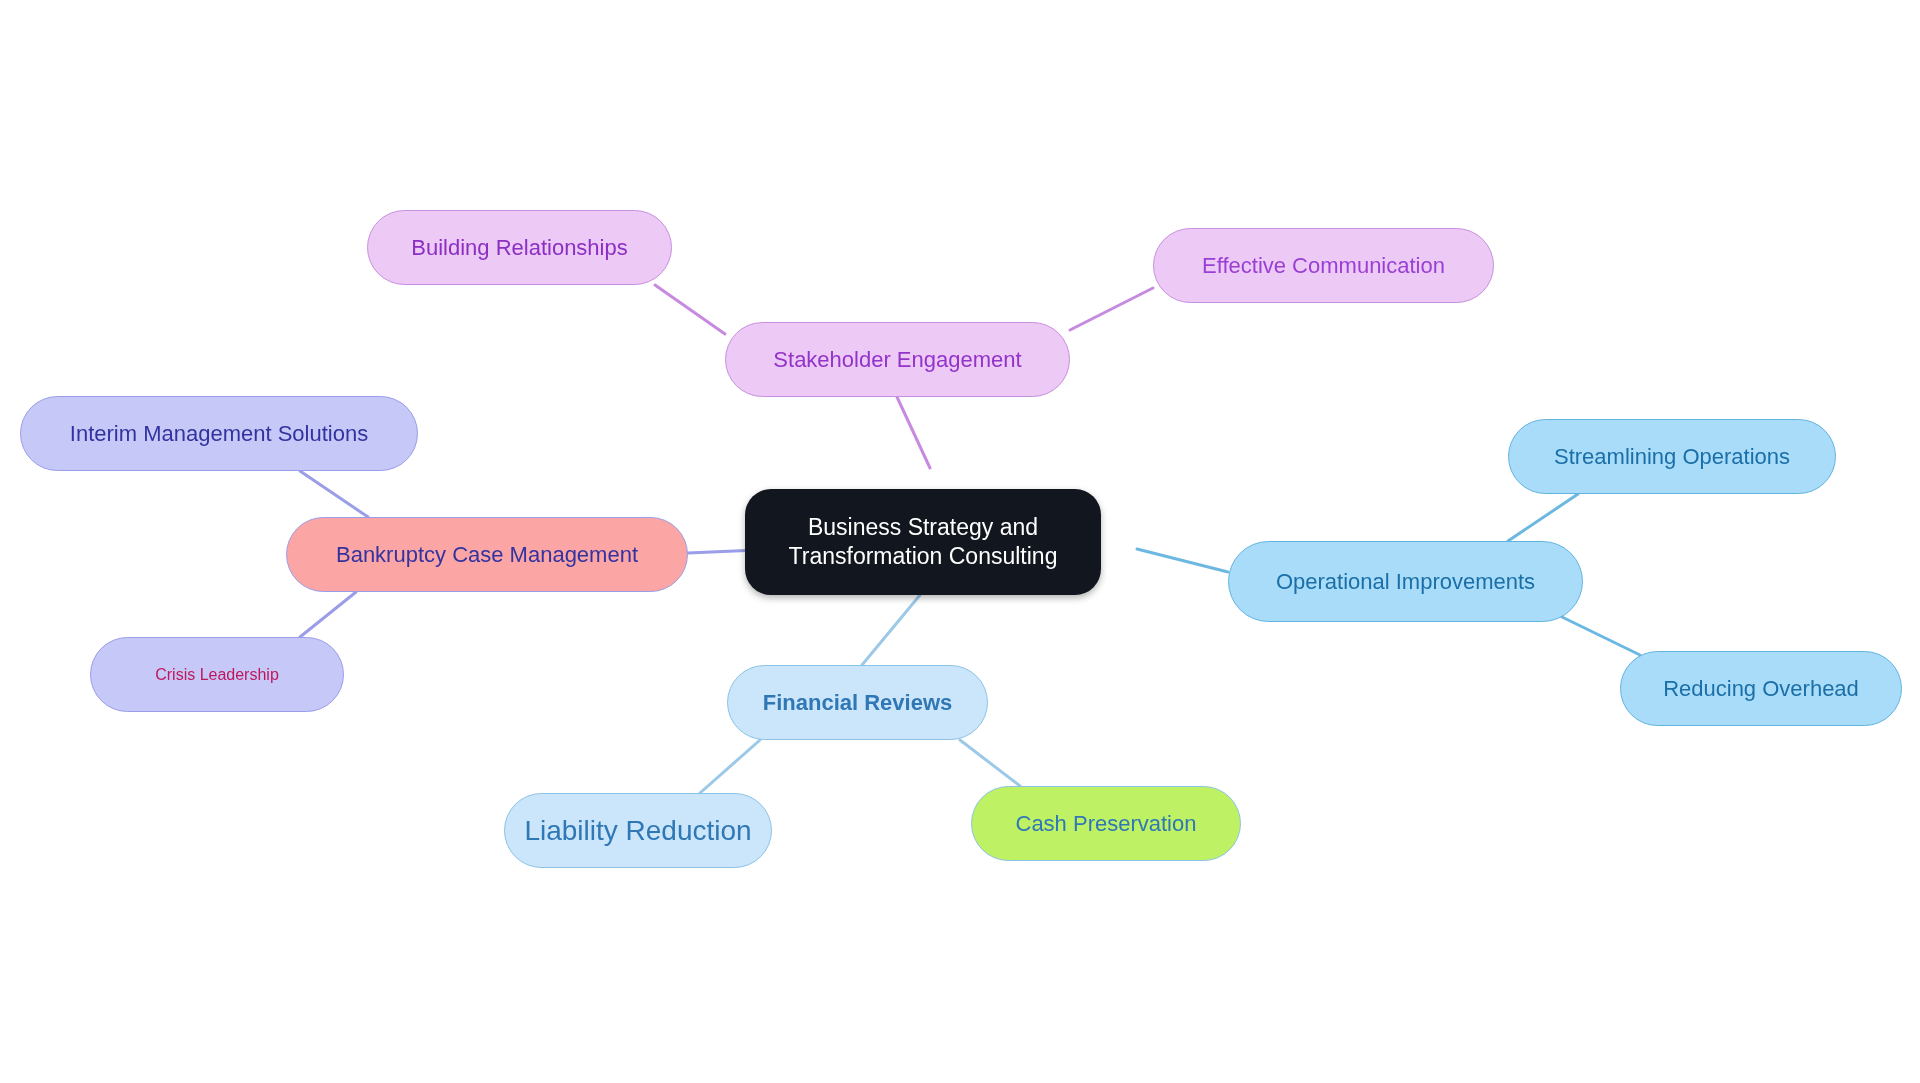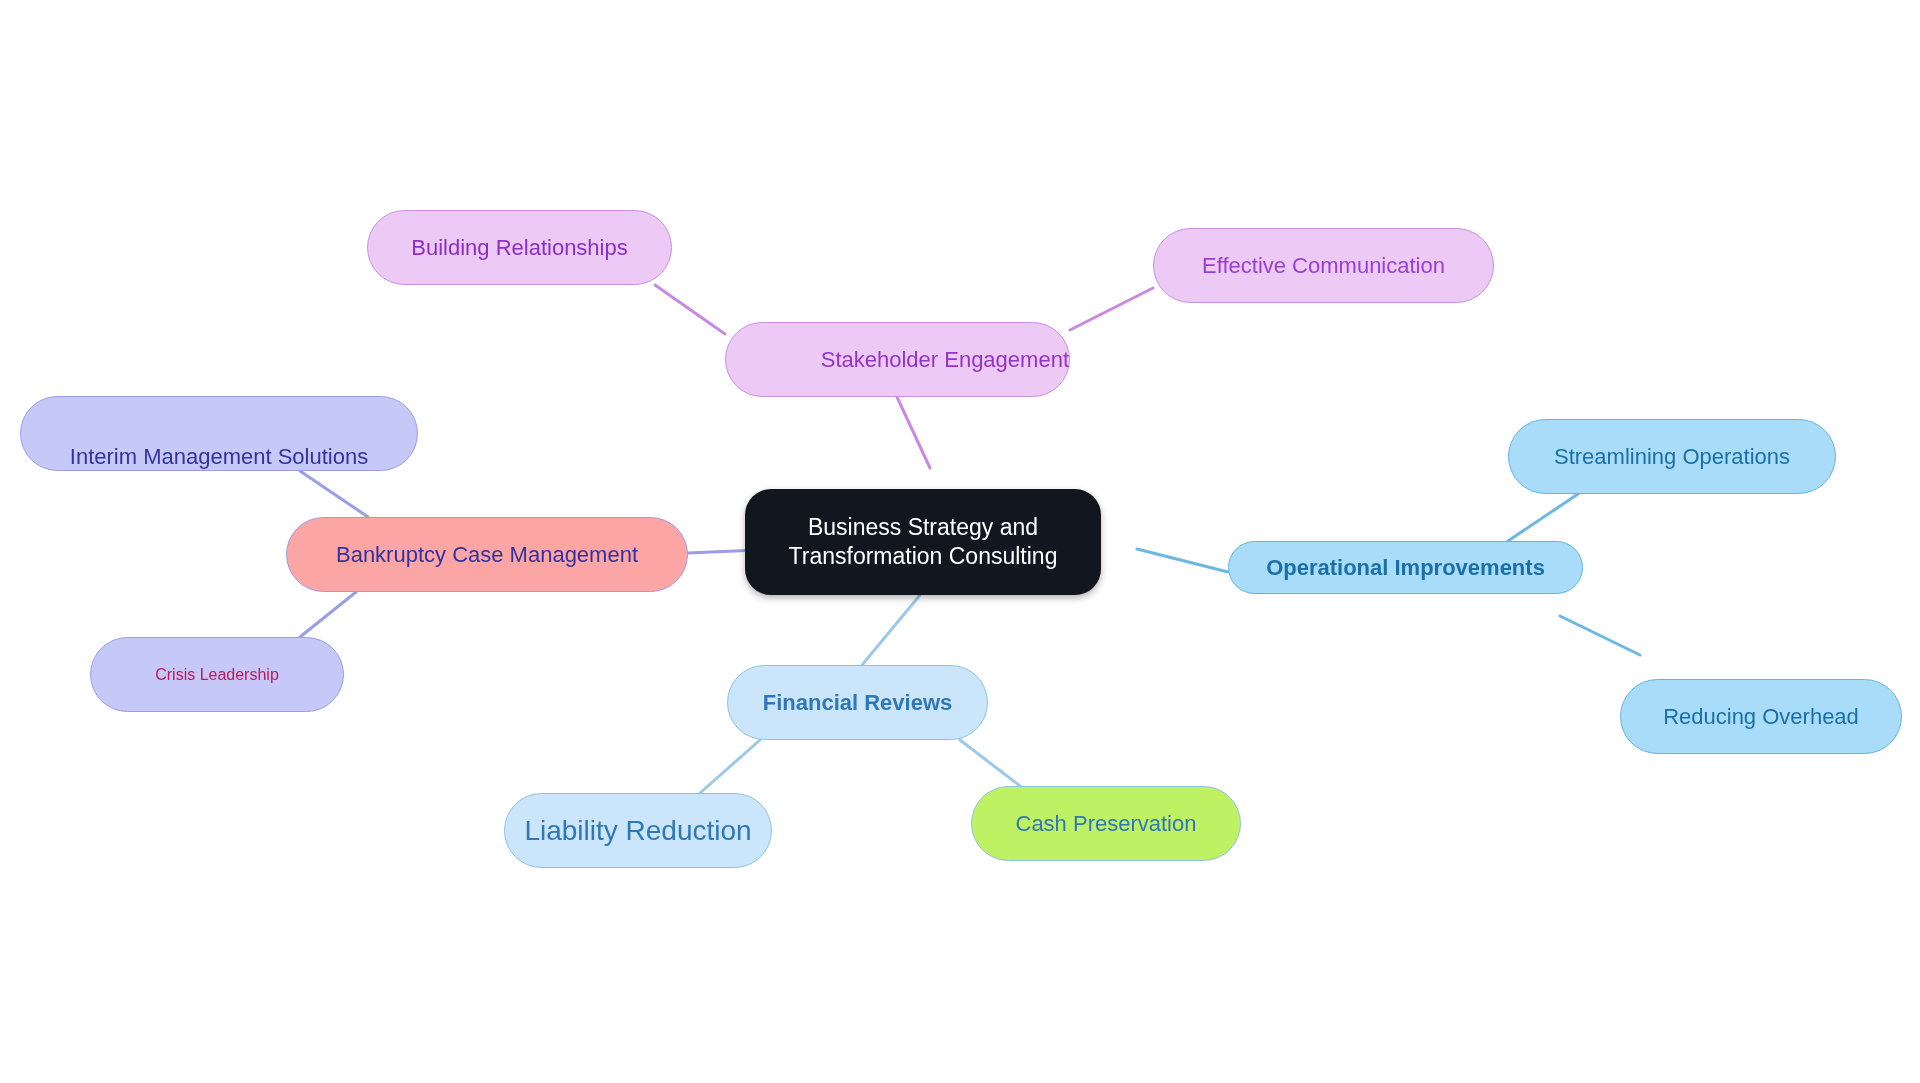--- a/index.html
+++ b/index.html
@@ -73,39 +73,39 @@
       <line x1="760" y1="740" x2="700" y2="793" stroke="#9cc9e8" stroke-width="3" stroke-linecap="round"></line>
       <line x1="960" y1="740" x2="1020" y2="786" stroke="#9cc9e8" stroke-width="3" stroke-linecap="round"></line>
     </svg>
   <div id="node-layer">
       <div class="node" style="left: 367px; top: 210px; width: 305px; height: 75px; background: rgb(236, 202, 245); color: rgb(139, 47, 196); font-size: 22px; border-color: rgb(201, 143, 224);">
         <span class="node-label">Building Relationships</span>
       </div>
       <div class="node" style="left: 1153px; top: 228px; width: 341px; height: 75px; background: rgb(236, 202, 245); color: rgb(154, 63, 212); font-size: 22px; border-color: rgb(201, 143, 224);">
         <span class="node-label">Effective Communication</span>
       </div>
-      <div class="node" style="left: 725px; top: 322px; width: 345px; height: 75px; background: rgb(236, 202, 245); color: rgb(147, 51, 201); font-size: 22px; border-color: rgb(201, 143, 224); justify-content: flex-end;">
+      <div class="node" style="left: 725px; top: 322px; width: 345px; height: 75px; background: rgb(236, 202, 245); color: rgb(147, 51, 201); font-size: 22px; border-color: rgb(201, 143, 224);">
         <span class="node-label">Stakeholder Engagement</span>
       </div>
-      <div class="node" style="left: 20px; top: 396px; width: 398px; height: 75px; background: rgb(198, 200, 248); color: rgb(51, 51, 160); font-size: 22px; border-color: rgb(154, 157, 232); align-items: flex-end;">
+      <div class="node" style="left: 20px; top: 396px; width: 398px; height: 75px; background: rgb(198, 200, 248); color: rgb(51, 51, 160); font-size: 22px; border-color: rgb(154, 157, 232);">
         <span class="node-label">Interim Management Solutions</span>
       </div>
       <div class="node" style="left: 90px; top: 637px; width: 254px; height: 75px; background: rgb(198, 200, 248); color: #be185d; font-size: 16px; border-color: rgb(154, 157, 232);">
         <span class="node-label">Crisis Leadership</span>
       </div>
       <div class="node" style="left: 286px; top: 517px; width: 402px; height: 75px; background: #fca5a5; color: rgb(51, 51, 160); font-size: 22px; border-color: rgb(154, 157, 232);">
         <span class="node-label">Bankruptcy Case Management</span>
       </div>
       <div class="node" style="left: 1508px; top: 419px; width: 328px; height: 75px; background: rgb(169, 220, 248); color: rgb(27, 111, 168); font-size: 22px; border-color: rgb(98, 180, 224);">
         <span class="node-label">Streamlining Operations</span>
       </div>
-      <div class="node" style="left: 1620px; top: 651px; width: 282px; height: 75px; background: rgb(169, 220, 248); color: rgb(27, 111, 168); font-size: 22px; border-color: rgb(98, 180, 224); margin-top: 28px;">
+      <div class="node" style="left: 1620px; top: 651px; width: 282px; height: 75px; background: rgb(169, 220, 248); color: rgb(27, 111, 168); font-size: 22px; border-color: rgb(98, 180, 224);">
         <span class="node-label">Reducing Overhead</span>
       </div>
-      <div class="node" style="left: 1228px; top: 541px; width: 355px; height: 53px; background: rgb(169, 220, 248); color: rgb(27, 111, 168); font-size: 22px; border-color: rgb(98, 180, 224); font-weight: bold;">
+      <div class="node" style="left: 1228px; top: 541px; width: 355px; height: 81px; background: rgb(169, 220, 248); color: rgb(27, 111, 168); font-size: 22px; border-color: rgb(98, 180, 224);">
         <span class="node-label">Operational Improvements</span>
       </div>
       <div class="node" style="left: 504px; top: 793px; width: 268px; height: 75px; background: rgb(203, 230, 250); color: rgb(47, 119, 181); font-size: 28px; border-color: rgb(140, 194, 230);">
         <span class="node-label">Liability Reduction</span>
       </div>
       <div class="node" style="left: 971px; top: 786px; width: 270px; height: 75px; background: #bef264; color: rgb(47, 119, 181); font-size: 22px; border-color: rgb(140, 194, 230);">
         <span class="node-label">Cash Preservation</span>
       </div>
       <div class="node" style="left: 727px; top: 665px; width: 261px; height: 75px; background: rgb(203, 230, 250); color: rgb(47, 119, 181); font-size: 22px; border-color: rgb(140, 194, 230); font-weight: bold;">
         <span class="node-label">Financial Reviews</span>

